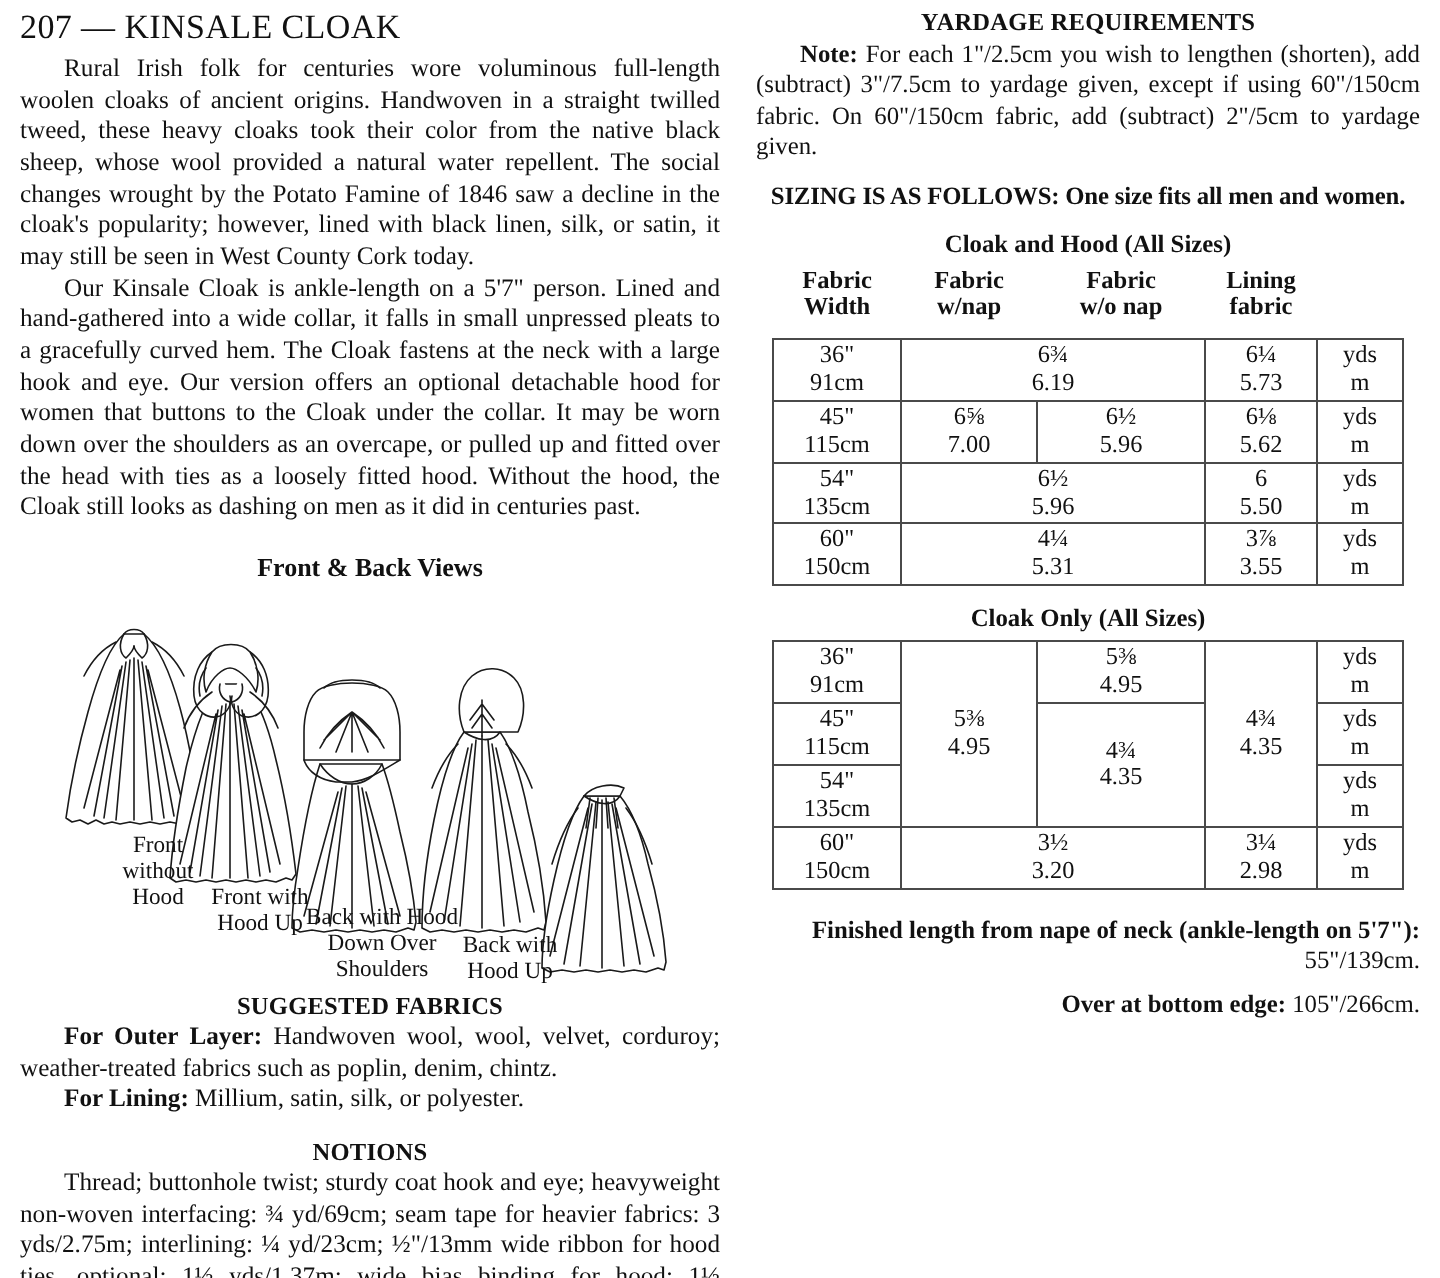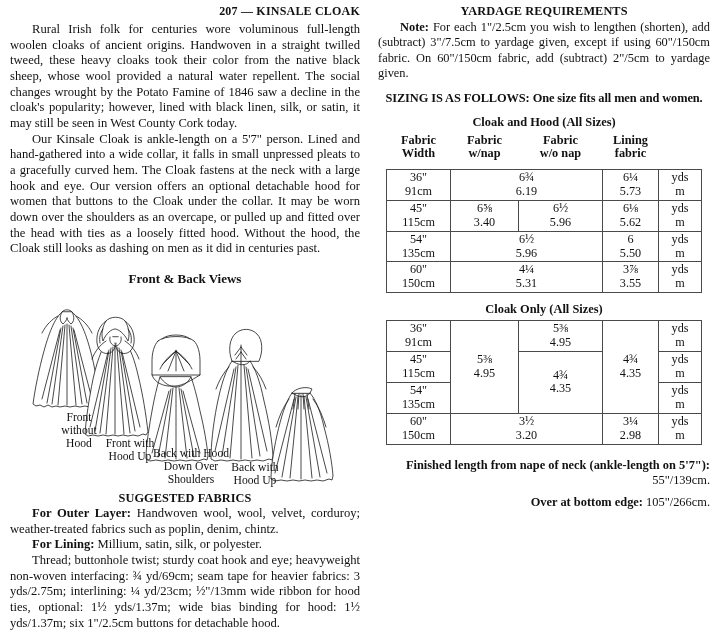--- a/index.html
+++ b/index.html
@@ -12,23 +12,23 @@
     overflow: hidden;
   }
   .page { position: relative; width: 720px; height: 639px; }
 
   
   .col-left  { position: absolute; left: 10px;  top: 4px; width: 350px; }
   .col-right { position: absolute; left: 378px; top: 4px; width: 332px; }
 
   
   .doc-title {
-    text-align: right;
-    font-weight: bold;
-    font-size: 12px;
+    text-align: left;
+    font-weight: normal;
+    font-size: 17px;
     letter-spacing: .2px;
     margin: 0 0 3px 0;
   }
   .sec-head {
     text-align: center;
     font-weight: bold;
     font-size: 12.3px;
     margin: 0;
     letter-spacing: .1px;
   }
@@ -208,20 +208,21 @@
       <div class="cap" id="cap2">Back with Hood Down Over Shoulders</div>
     </div>
 
     <div class="fab-block">
       <h2 class="sec-head">SUGGESTED FABRICS</h2>
       <p class="body"><span class="b">For Outer Layer:</span><span> Handwoven wool, wool, velvet, corduroy; weather-treated fabrics such as poplin, denim, chintz.</span></p>
       <p class="body"><span class="b">For Lining:</span><span> Millium, satin, silk, or polyester.</span></p>
     </div>
 
     <div>
+      <h2 class="sec-head sp-above">NOTIONS</h2>
       <p class="body">Thread; buttonhole twist; sturdy coat hook and eye; heavyweight non-woven interfacing: ¾ yd/69cm; seam tape for heavier fabrics: 3 yds/2.75m; interlining: ¼ yd/23cm; ½"/13mm wide ribbon for hood ties, optional: 1½ yds/1.37m; wide bias binding for hood: 1½ yds/1.37m; six 1"/2.5cm buttons for detachable hood.</p>
     </div>
   </div>
 
   <div class="col-right">
 
     <h2 class="sec-head">YARDAGE REQUIREMENTS</h2>
 
     <p class="note-p"><span class="b">Note:</span><span> For each 1"/2.5cm you wish to lengthen (shorten), add (subtract) 3"/7.5cm to yardage given, except if using 60"/150cm fabric. On 60"/150cm fabric, add (subtract) 2"/5cm to yardage given.</span></p>
 
@@ -279,21 +280,21 @@
           </td>
         </tr>
 
         <tr>
           <td>
             <span class="frac">45"</span><br>
             <span>115cm</span>
           </td>
           <td>
             <span class="frac">6⅝</span><br>
-            <span>3.40</span>
+            <span>7.00</span>
           </td>
           <td>
             <span class="frac">6½</span><br>
             <span>5.96</span>
           </td>
           <td>
             <span class="frac">6⅛</span><br>
             <span>5.62</span>
           </td>
           <td class="units">

